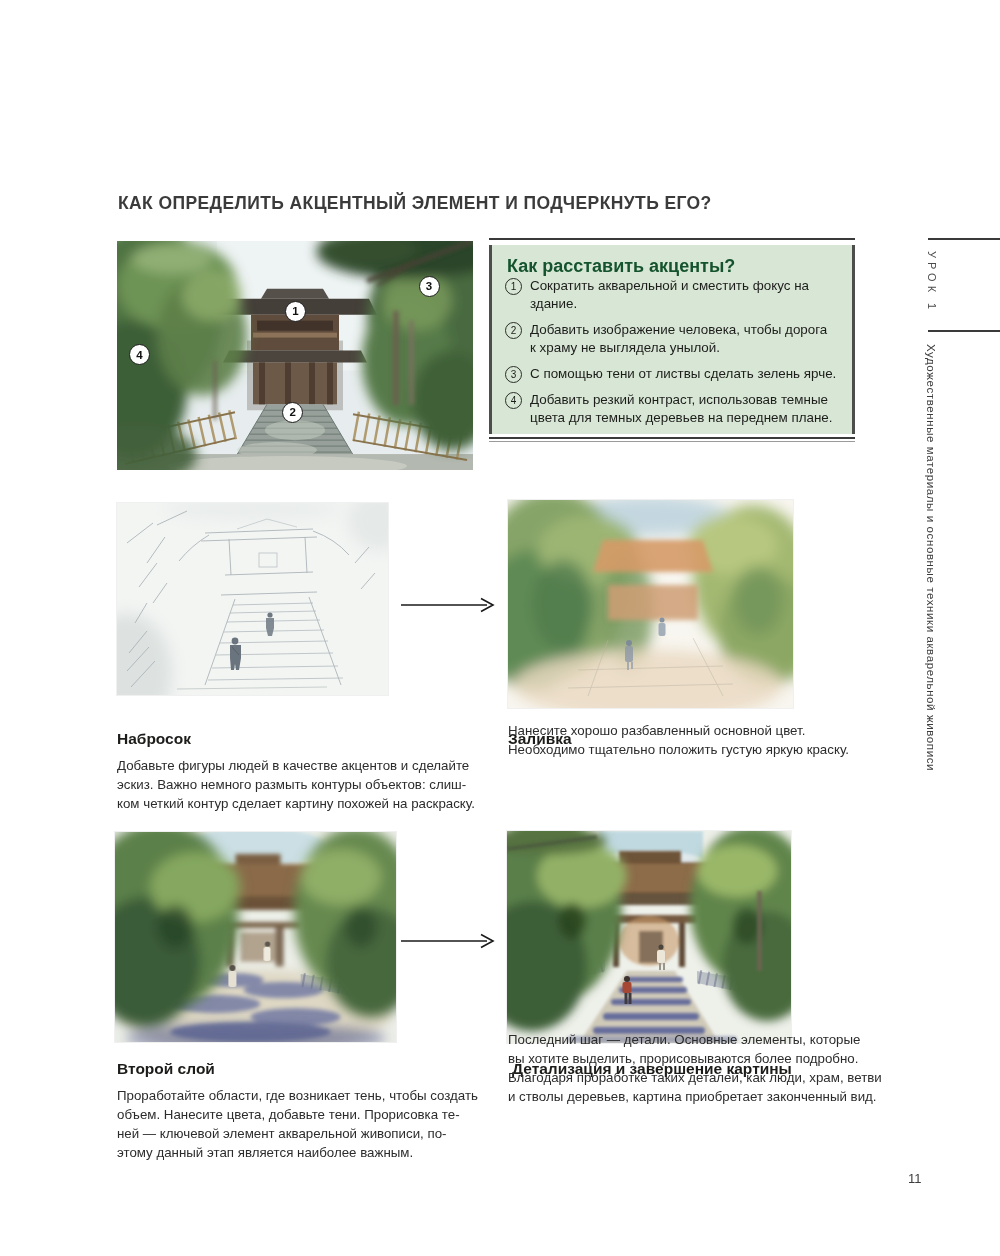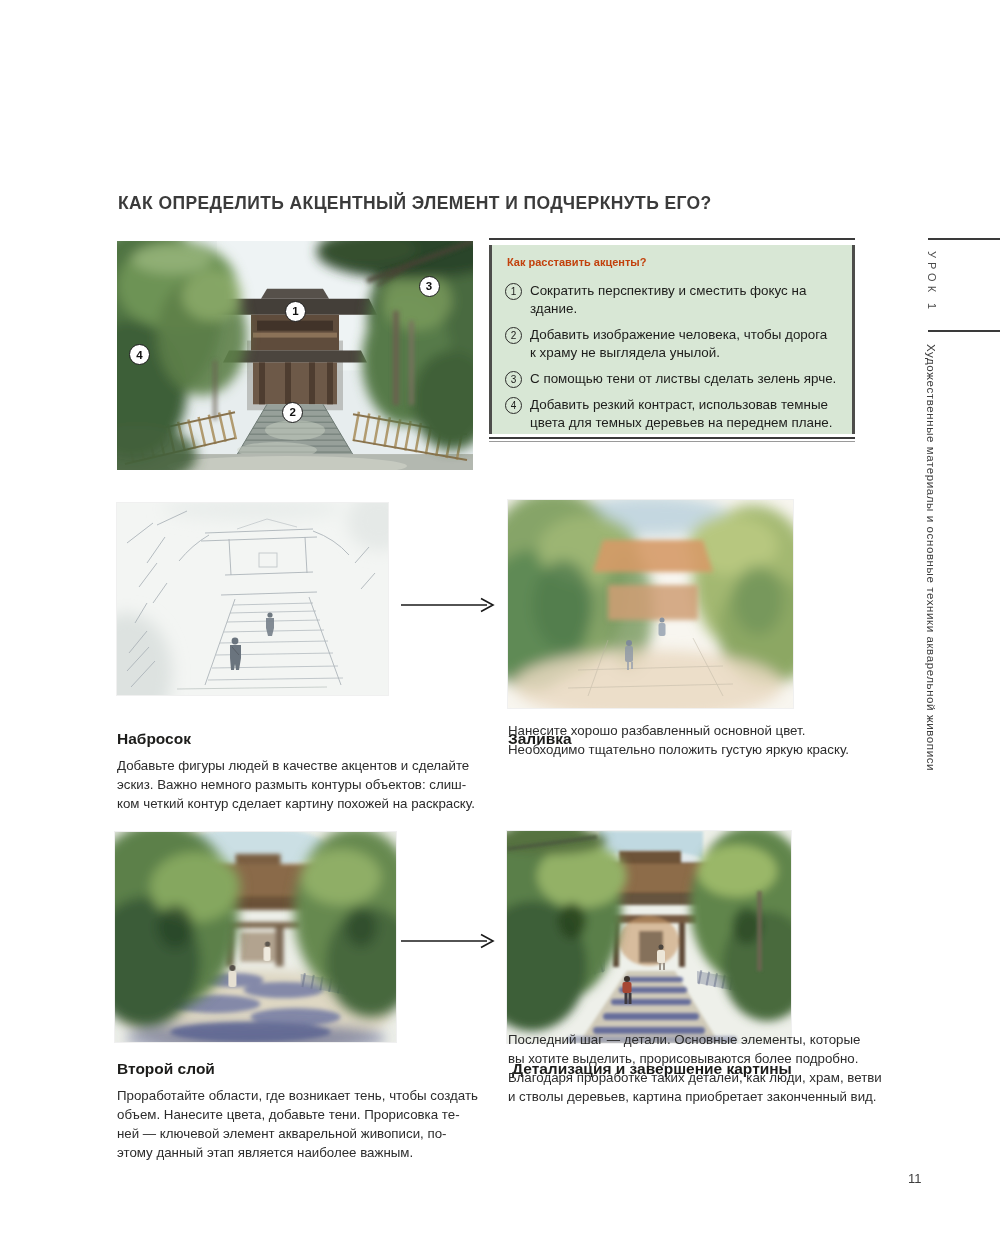--- a/index.html
+++ b/index.html
@@ -16,21 +16,21 @@
            background:#ffffff;border:1.5px solid #1d1d1d;color:#111;
            font-size:11.5px;font-weight:700;display:flex;align-items:center;justify-content:center;}
 
   
   .gbox-rule-top{left:489px;top:238px;width:366px;height:2px;background:#3a3a3a;}
   .gbox{left:489px;top:245px;width:366px;height:189px;background:#d8e7d5;
         border-left:3px solid #4d4d4b;border-right:3px solid #4d4d4b;box-sizing:border-box;
         padding:11px 10px 0 13px;}
   .gbox-rule-bot{left:489px;top:437px;width:366px;height:2px;background:#3a3a3a;}
   .gbox-rule-bot2{left:489px;top:441px;width:366px;height:1px;background:#9a9a9a;}
-  .gbox-title{font-size:11px;font-weight:700;color:#c2410c;margin:0 0 14px 2px;}
+  .gbox-title{font-size:18px;font-weight:700;color:#14532d;margin:0 0 0 2px;}
   .gitem{display:flex;margin-bottom:8px;}
   .gnum{flex:0 0 auto;width:15px;height:15px;margin:1px 8px 0 0;border:1.3px solid #2c2c2a;border-radius:50%;
         font-size:10px;color:#1c1c1a;display:flex;align-items:center;justify-content:center;}
   .gtext{font-size:13.4px;line-height:18px;color:#1d1d1b;white-space:pre-line;}
 
   
   .side-rule{left:928px;width:72px;height:2px;background:#3a3a3a;}
   .side-lesson{left:926px;top:251px;writing-mode:vertical-rl;font-size:11px;letter-spacing:4px;color:#4a4a4a;}
   .side-chapter{left:925px;top:344px;writing-mode:vertical-rl;font-size:11.5px;letter-spacing:.6px;color:#3c3c3c;}
 
@@ -140,21 +140,21 @@
     <div class="pmarker" style="left:49.2%;top:74.5%;">2</div>
     <div class="pmarker" style="left:87.5%;top:19.6%;">3</div>
     <div class="pmarker" style="left:6.2%;top:49.5%;">4</div>
   </div>
 
   <div class="abs gbox-rule-top"></div>
   <div class="abs gbox">
     <div class="gbox-title">Как расставить акценты?</div>
     <div class="gitem">
       <span class="gnum">1</span>
-      <span class="gtext">Сократить перспективу и сместить фокус на здание.</span>
+      <span class="gtext">Сократить акварельной и сместить фокус на здание.</span>
     </div>
     <div class="gitem">
       <span class="gnum">2</span>
       <span class="gtext">Добавить изображение человека, чтобы дорога
 к храму не выглядела унылой.</span>
     </div>
     <div class="gitem">
       <span class="gnum">3</span>
       <span class="gtext">С помощью тени от листвы сделать зелень ярче.</span>
     </div>

